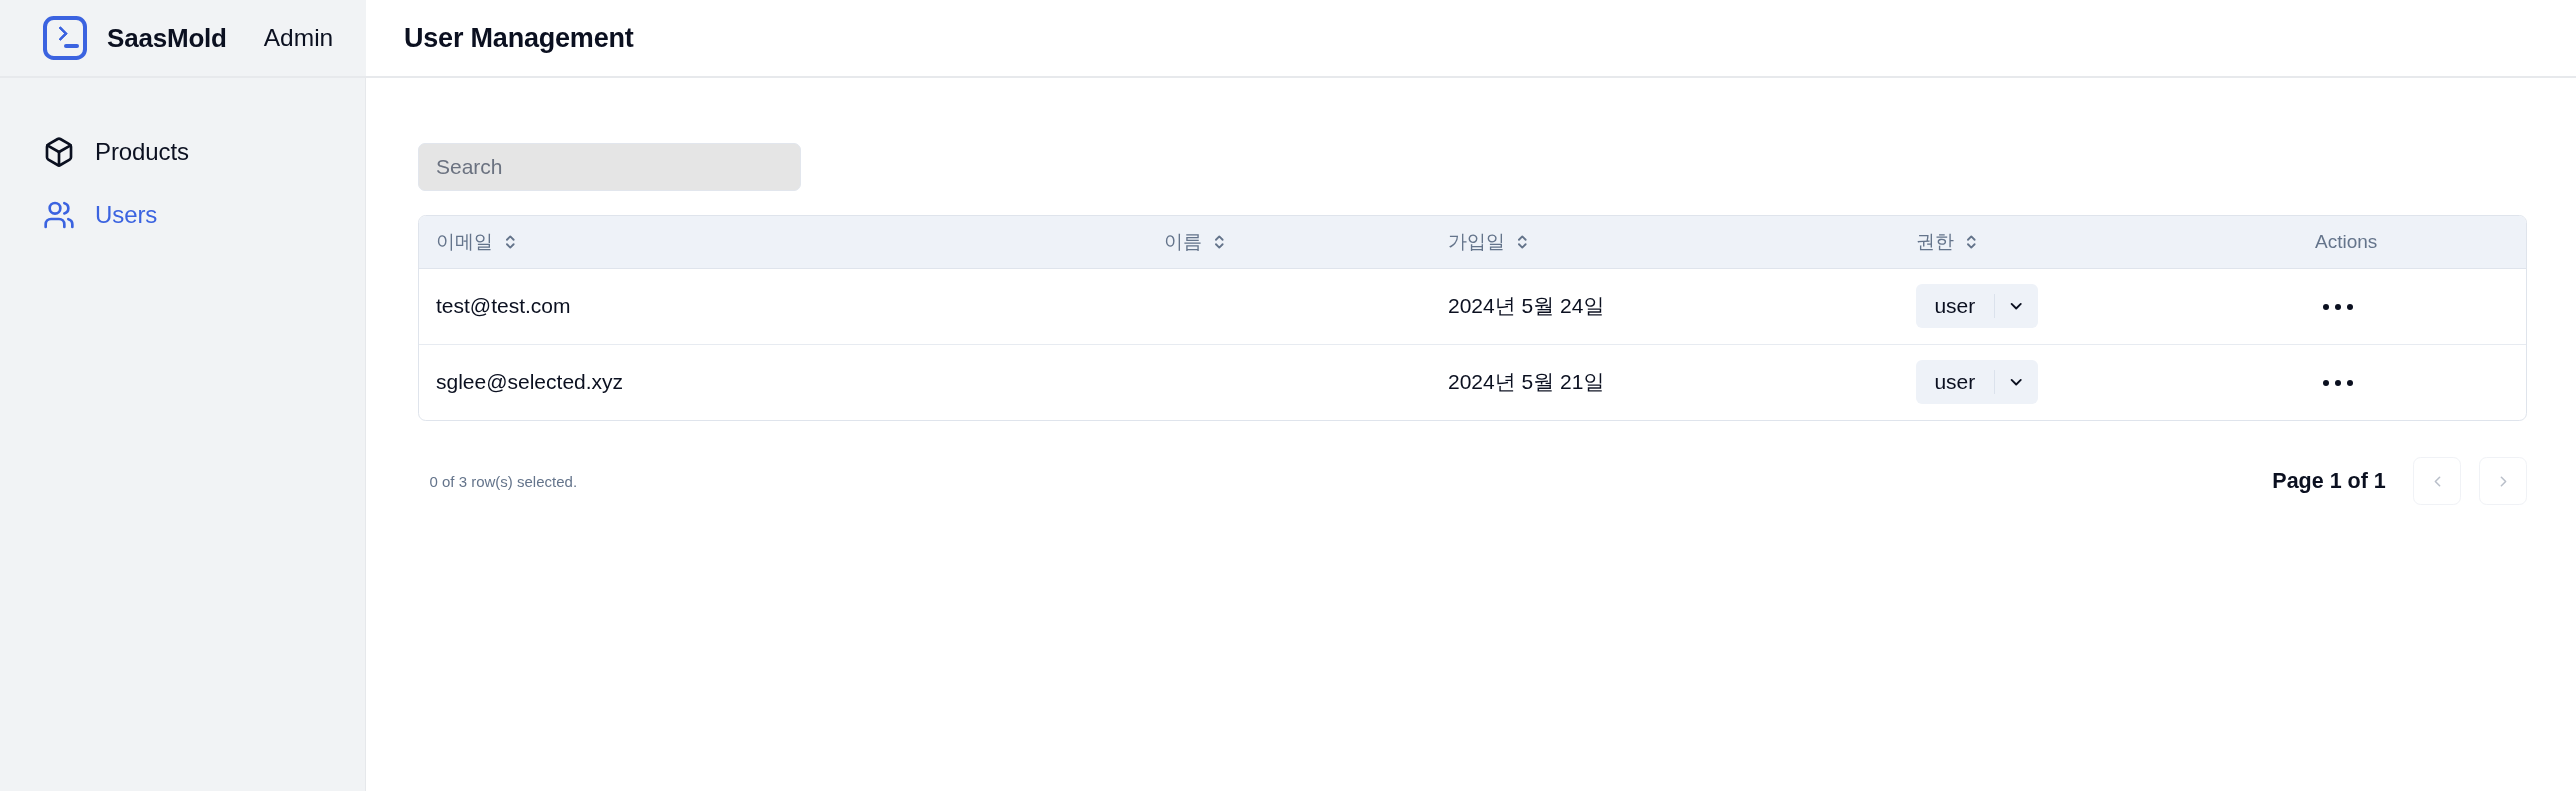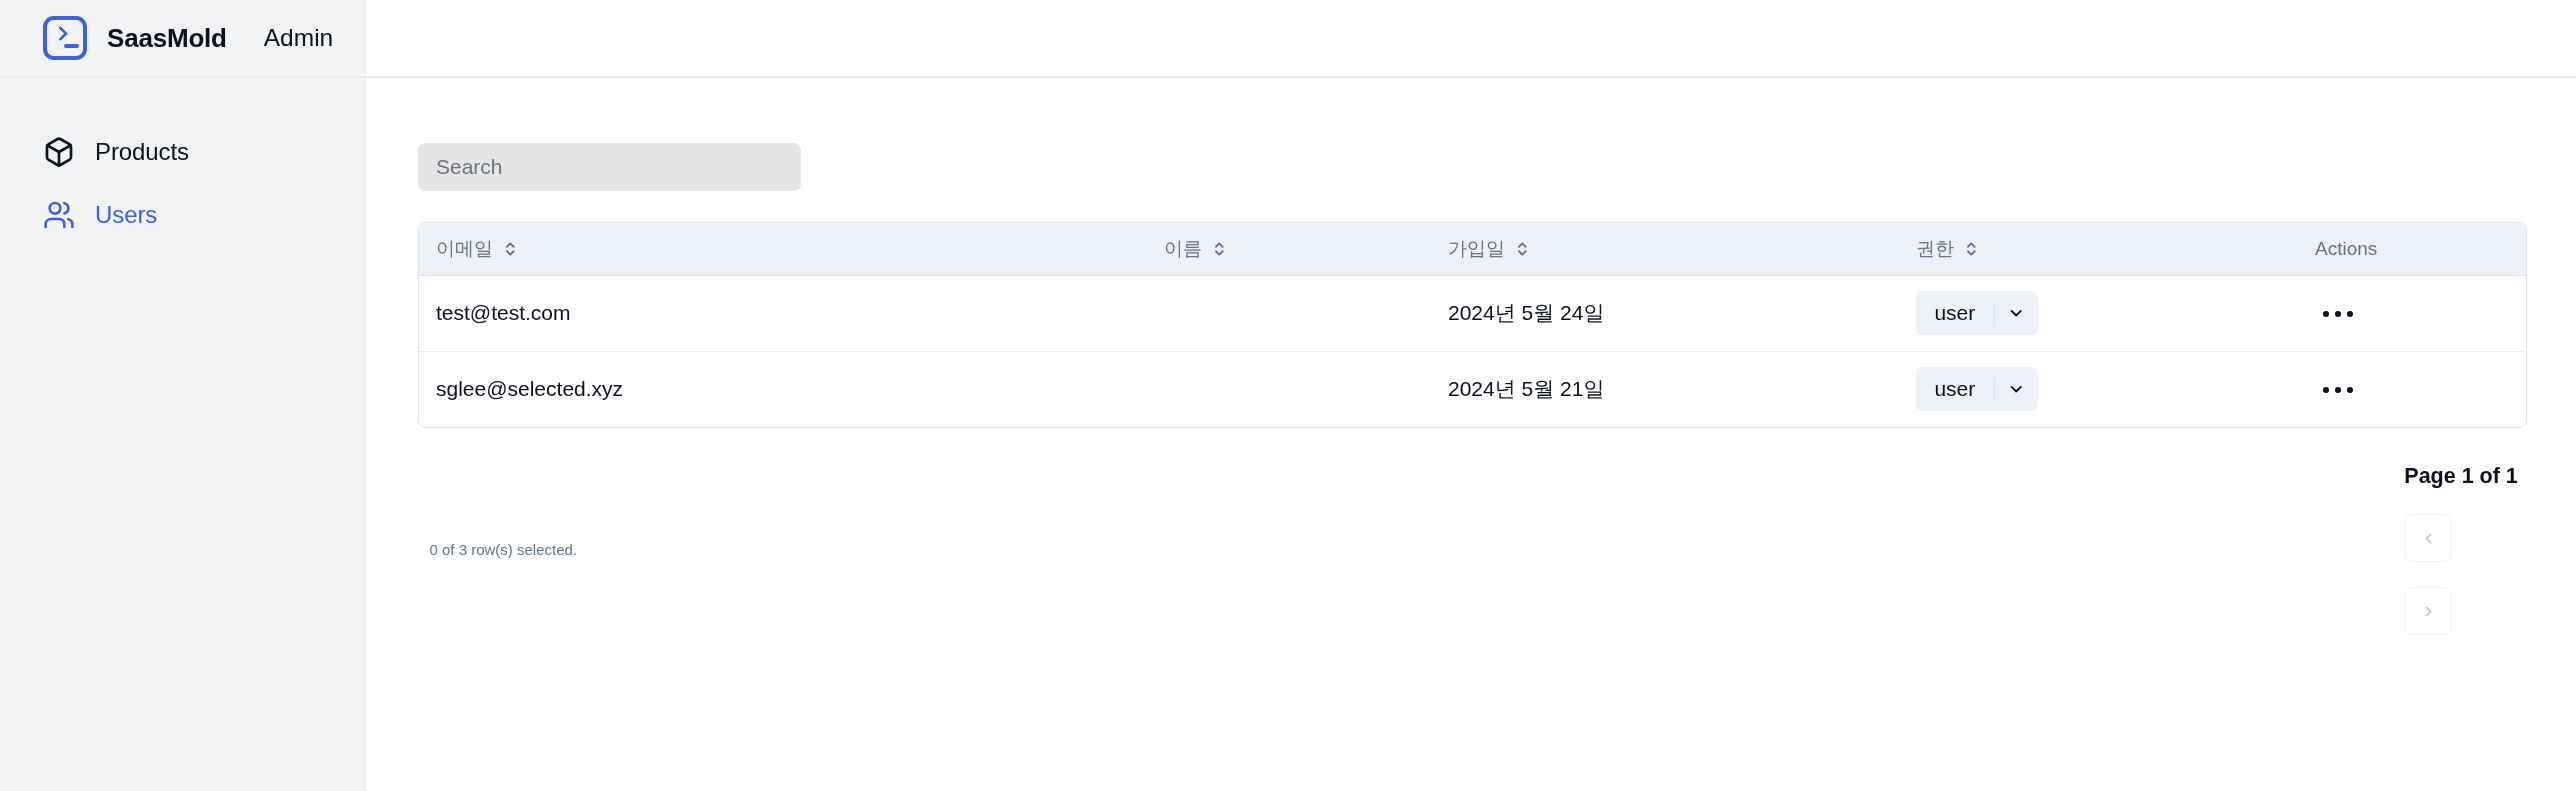--- a/index.html
+++ b/index.html
@@ -111,21 +111,21 @@
     background: #e5e5e5;
     padding: 0 17px;
     font-family: inherit;
     font-size: 21px; color: #0b1020;
     outline: none;
   }
   .search-input::placeholder { color: #6b7280; }
 
   
   .table-wrap {
-    margin-top: 31px;
+    margin-top: 24px;
     width: 2109px;
     border: 1.5px solid #dfe4ec;
     border-radius: 7.7px;
     overflow: hidden;
     background: #ffffff;
   }
   table.data { width: 100%; border-collapse: collapse; table-layout: fixed; }
 
   table.data thead th {
     background: #eef2f8;
@@ -197,21 +197,21 @@
   
   .table-footer {
     margin-top: 36px;
     width: 2109px;
     display: flex; align-items: center; justify-content: space-between;
   }
   .rows-selected {
     font-size: 15px; color: #64748b;
     padding-left: 11.5px;
   }
-  .pager { display: flex; align-items: flex-start; gap: 25px; flex-direction: column; }
+  .pager { display: flex; align-items: center; gap: 18px; }
   .page-indicator {
     font-size: 21.5px; font-weight: 700; color: #0b1020;
     margin-right: 9.2px;
   }
   .pg-btn {
     width: 48px; height: 48px;
     border: 1.5px solid #f0f2f6;
     border-radius: 7.7px;
     background: #ffffff;
     display: flex; align-items: center; justify-content: center;
@@ -230,20 +230,23 @@
 
     <div class="brand">
       <div class="logo-mark">
         <span class="chev"></span>
         <span class="bar"></span>
       </div>
       <span class="brand-name">SaasMold</span>
       <span class="brand-section">Admin</span>
     </div>
 
+    <div class="page-title-wrap">
+      <span class="page-title">User Management</span>
+    </div>
   </div>
 
   <nav class="nav">
 
     <div class="nav-item inactive">
       <span class="nav-icon">
         <svg class="nav-icon" viewBox="0 0 24 24" fill="none" stroke="#0b1020" stroke-width="2" stroke-linecap="round" stroke-linejoin="round">
           <path d="M21 16V8a2 2 0 0 0-1-1.73l-7-4a2 2 0 0 0-2 0l-7 4A2 2 0 0 0 3 8v8a2 2 0 0 0 1 1.73l7 4a2 2 0 0 0 2 0l7-4A2 2 0 0 0 21 16z"></path>
           <path d="M3.27 6.96 12 12.01l8.73-5.05"></path>
           <path d="M12 22.08V12"></path>

